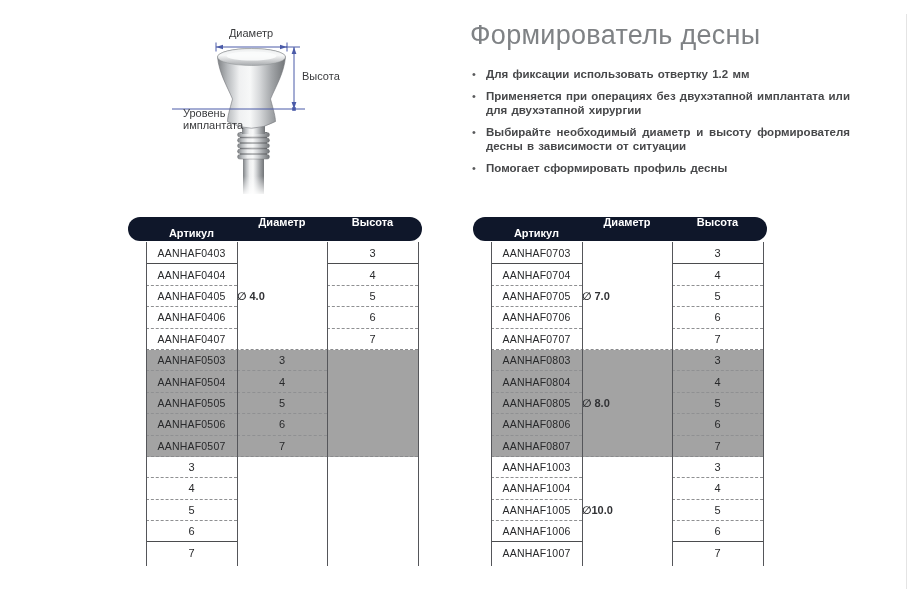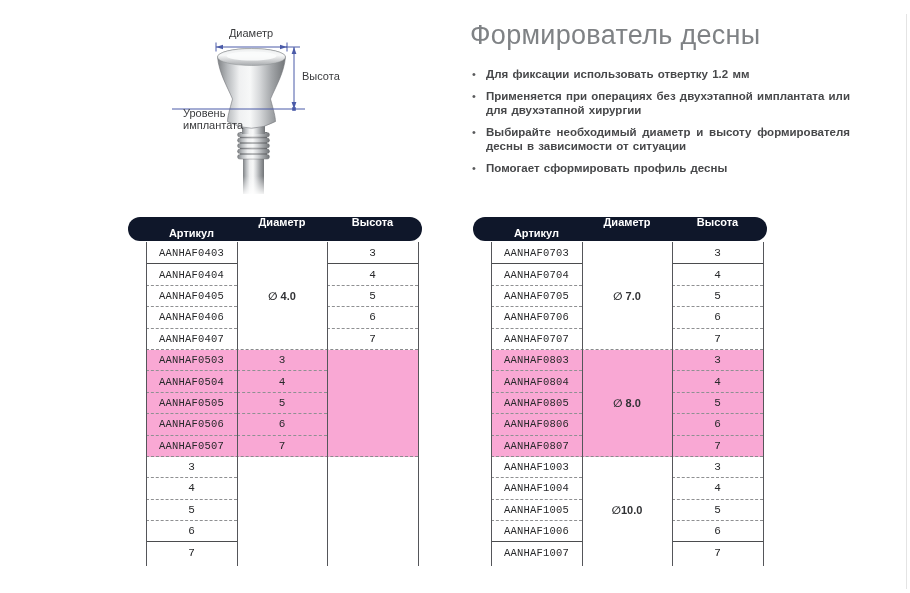--- a/index.html
+++ b/index.html
@@ -35,29 +35,29 @@
   .thead {
     height:24px; background:#0f172a; border-radius:14px;
     box-sizing:border-box; padding-left:18px;
     display:grid; grid-template-columns:91px 90px 91px;
   }
   .th { display:flex; flex-direction:column; align-items:center; justify-content:center;
         color:#ffffff; font-weight:bold; font-size:11px; line-height:11px; }
   .th .unit { font-size:8px; line-height:8px; margin-top:14px; }
   .tbody { position:relative; margin-left:18px; margin-top:2px; width:272px; }
   .grp { display:grid; grid-template-columns:91px 90px 91px; position:relative; }
-  .grp.shaded { background:#f9a8d4; }
+  .grp.shaded { background:#a3a3a3; }
   .grp.boundary::after { content:""; position:absolute; left:0; width:100%; bottom:0; height:0;
                          border-bottom:1px dashed #8a8b8d; }
-  .cell { height:21.4px; box-sizing:border-box; display:flex; align-items:center; justify-content:center;font-family:Liberation Mono, monospace; }
+  .cell { height:21.4px; box-sizing:border-box; display:flex; align-items:center; justify-content:center; }
   .cell.sep   { border-bottom:1px dashed #8f9092;text-align:right; }
   .cell.solid { border-bottom:1px solid #4b4c4e; }
   .col.art .cell { font-size:10.5px; color:#28292b; letter-spacing:0.2px; }
   .col.hei .cell { font-size:11px; color:#28292b; }
-  .col.dia { display:flex; align-items:center; justify-content:center; }
+  .col.dia { display:flex; align-items:center; }
   .dia-val { font-weight:bold; font-size:11px; color:#313235; }
   .vline { position:absolute; top:-1px; height:324px; width:1px; background:#55565a; }
   .vline.v1 { left:0; } .vline.v2 { left:91px; } .vline.v3 { left:181px; } .vline.v4 { left:272px; }
 </style>
 </head>
 <body>
 
 <div class="page-edge"></div>
 
 <div class="diagram">

